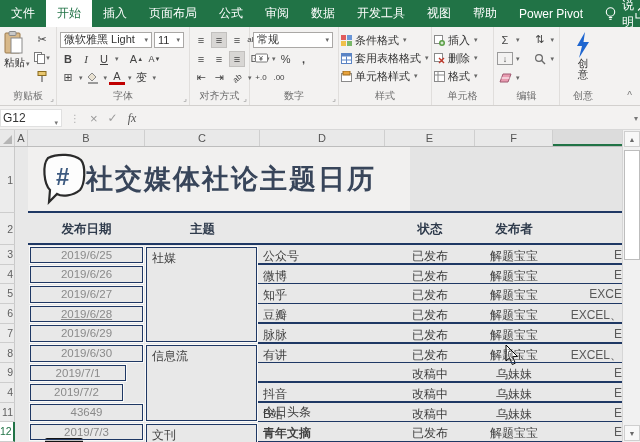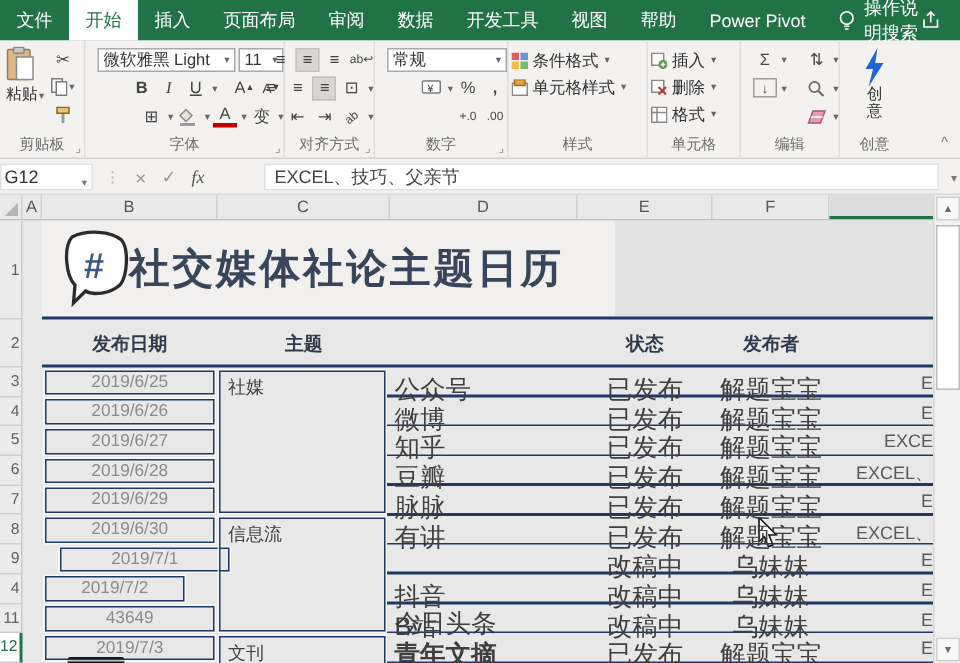--- a/index.html
+++ b/index.html
@@ -15,21 +15,21 @@
   .share-area { margin-left:auto; display:flex; align-items:center; color:#fff; gap:5px; padding-right:12px; }
 
   
   .ribbon { position:absolute; top:27px; left:0; width:640px; height:79px; background:#f3f2f1; border-bottom:1px solid #d2d0ce; display:flex; }
   .rgroup { position:relative; border-right:1px solid #e0dedc; height:100%; flex:none; }
   .rg-label { position:absolute; bottom:2px; left:0; right:0; text-align:center; font-size:10px; color:#6e6e6e; }
   .launcher { position:absolute; bottom:2px; right:2px; font-size:8px; color:#8a8a8a; }
   .mini { display:inline-flex; align-items:center; justify-content:center; height:16px; min-width:16px; font-size:11px; color:#444; }
   .mini.pressed { background:#d8d6d4; border:1px solid #c2c0be; }
   .caret { font-size:7px; color:#666; margin-left:1px; }
-  .rrow { display:flex; align-items:center; padding-left:3px; height:19px; gap:2px;justify-content:flex-end; }
+  .rrow { display:flex; align-items:center; padding-left:3px; height:19px; gap:2px; }
   .selbox { background:#fff; border:1px solid #aaa8a6; height:16px; display:flex; align-items:center; font-size:11px; color:#333; padding:0 3px; }
   .ricon-sq { display:inline-block; width:11px; height:11px; }
   .rtextbtn { display:flex; align-items:center; font-size:11px; color:#333; height:18px; gap:3px; padding-left:2px; white-space:nowrap; }
 
   
   .fbar { position:absolute; top:106px; left:0; width:640px; height:24px; background:#f3f2f1; border-bottom:1px solid #d8d8d8; }
   .namebox { position:absolute; left:0; top:3px; width:62px; height:18px; background:#fff; border:1px solid #e0e0e0; font-size:12px; color:#333; padding-left:2px; line-height:16px; }
   .namebox .nb-caret { position:absolute; right:3px; top:5px; font-size:7px; color:#777; }
   .fbtns { position:absolute; left:70px; top:3px; height:18px; display:flex; align-items:center; gap:10px; color:#9a9a9a; }
   .finput { position:absolute; left:176px; top:3px; right:14px; height:18px; background:#fff; border:1px solid #e0e0e0; line-height:16px; padding-left:6px; color:#444; font-size:12px; white-space:nowrap; overflow:hidden; }
@@ -41,21 +41,21 @@
   .ch.sel { background:#dcdcdc; border-bottom:2px solid #217346; }
   .corner { position:absolute; left:0; top:0; width:15px; height:16px; border-right:1px solid #cfcfcf; }
   .corner:after { content:""; position:absolute; right:2px; bottom:2px; border-left:9px solid transparent; border-bottom:9px solid #b5b5b5; }
 
   
   .grid { position:absolute; top:147px; left:0; width:622px; height:295px; background:#e8e8e8; overflow:hidden; }
   .gutter { position:absolute; left:0; top:0; width:15px; height:295px; background:#ececec; border-right:1px solid #c9c9c9; }
   .gut-cell { position:absolute; left:0; width:15px; border-bottom:1px solid #cdcdcd; color:#5f5f5f; font-size:10.5px; text-align:right; padding-right:2px; overflow:hidden; }
   .gut-cell.sel { background:#fff; border-right:2px solid #217346; color:#217346; }
   .navy-line { position:absolute; background:#1f3864; }
-  .cellvalue { position:absolute; white-space:nowrap; font-size:17px; color:#3f3f3f; }
+  .cellvalue { position:absolute; white-space:nowrap; font-size:12px; color:#3f3f3f; }
   .datebox { position:absolute; border:1px solid #1f3864; box-shadow:0 0 0 1px rgba(255,255,255,.75); color:#8a8a8a; text-align:center; font-size:11.5px; }
   .topicbox { position:absolute; border:1px solid #1f3864; box-shadow:0 0 0 1px rgba(255,255,255,.75); padding:2px 0 0 5px; font-size:12px; color:#3f3f3f; }
   .gfrag { position:absolute; text-align:right; white-space:nowrap; overflow:hidden; color:#595959; font-size:12px; }
   .thead { position:absolute; font-weight:bold; font-size:12.5px; color:#2f3b4c; text-align:center; }
   .titleband { position:absolute; left:28px; top:0; width:382px; height:64px; background:#f1f0ef; }
   .titleband2 { position:absolute; left:410px; top:0; width:212px; height:64px; background:#e4e4e4; }
   .sheet-title { position:absolute; left:86px; top:14px; font-size:27px; font-weight:bold; color:#38455a; letter-spacing:2px; white-space:nowrap; }
   .blackbar { position:absolute; left:45px; top:291px; width:38px; height:4px; background:#141414; border-radius:2px 2px 0 0; }
 
   
@@ -69,20 +69,21 @@
 </head>
 <body>
 
 <div class="app">
 
   <div class="tabbar">
     <div class="tab">文件</div>
     <div class="tab active">开始</div>
     <div class="tab">插入</div>
     <div class="tab">页面布局</div>
+    <div class="tab">公式</div>
     <div class="tab">审阅</div>
     <div class="tab">数据</div>
     <div class="tab">开发工具</div>
     <div class="tab">视图</div>
     <div class="tab">帮助</div>
     <div class="tab">Power Pivot</div>
     <div class="tellme">
       <span>
         <svg width="13" height="15" viewBox="0 0 13 15">
             <circle cx="6.5" cy="6" r="4.2" fill="none" stroke="#fff" stroke-width="1.1"></circle>
@@ -240,20 +241,32 @@
               <rect x="0" y="6" width="5" height="5" fill="#f0c04a"></rect>
               <rect x="6" y="6" width="5" height="5" fill="#7ab86a"></rect>
             </svg>
           </span>
         <span>条件格式</span>
           <span class="caret">▾</span>
       </div>
       <div class="rtextbtn">
         <span class="ricon-sq">
             <svg width="11" height="11" viewBox="0 0 11 11">
+              <rect x="0.5" y="0.5" width="10" height="10" fill="#fff" stroke="#5b84c4"></rect>
+              <rect x="0.5" y="0.5" width="10" height="3" fill="#5b84c4"></rect>
+              <line x1="0.5" y1="7" x2="10.5" y2="7" stroke="#5b84c4"></line>
+              <line x1="5.5" y1="3.5" x2="5.5" y2="10.5" stroke="#5b84c4"></line>
+            </svg>
+          </span>
+        <span>套用表格格式</span>
+          <span class="caret">▾</span>
+      </div>
+      <div class="rtextbtn">
+        <span class="ricon-sq">
+            <svg width="11" height="11" viewBox="0 0 11 11">
               <rect x="0.5" y="2.5" width="10" height="8" fill="#fff" stroke="#8a8a8a"></rect>
               <rect x="2" y="0" width="7" height="4" fill="#e8a33d" stroke="#9c6b1f"></rect>
             </svg>
           </span>
         <span>单元格样式</span>
           <span class="caret">▾</span>
       </div>
       <div class="rg-label">样式</div>
     </div>
 
@@ -345,21 +358,20 @@
     <div class="namebox">
       <span>G12</span>
       <span class="nb-caret">▾</span>
     </div>
     <div class="fbtns">
       <span style="color:#b0b0b0;font-size:10px;">⋮</span>
       <span style="font-size:13px;">×</span>
       <span style="font-size:12px;">✓</span>
       <span style="font-family:'Liberation Serif',serif;font-style:italic;color:#555;">fx</span>
     </div>
-    <div class="finput">EXCEL、技巧、父亲节</div>
     <span class="fb-dd">▾</span>
   </div>
 
   <div class="colheads">
     <div class="corner"></div>
     <div class="ch" style="left:15px;width:13px;">A</div>
     <div class="ch" style="left:28px;width:117px;">B</div>
     <div class="ch" style="left:145px;width:115px;">C</div>
     <div class="ch" style="left:260px;width:125px;">D</div>
     <div class="ch" style="left:385px;width:90px;">E</div>
@@ -411,39 +423,39 @@
       <div class="cellvalue" style="left: 385px; width: 90px; top: 120.7px; text-align: center;">已发布</div>
       <div class="cellvalue" style="left: 475px; width: 78px; top: 120.7px; text-align: center;">解题宝宝</div>
       <div class="gfrag" style="left: 553px; width: 69px; top: 120.7px;">E</div>
       <div class="navy-line" style="left: 258px; top: 155.6px; width: 364px; height: 1.5px;"></div>
       <div class="datebox" style="left: 30px; width: 113px; top: 138.9px; height: 16.7px; line-height: 14.7px;">2019/6/27</div>
       <div class="cellvalue" style="left: 263px; top: 140.4px;">知乎</div>
       <div class="cellvalue" style="left: 385px; width: 90px; top: 140.4px; text-align: center;">已发布</div>
       <div class="cellvalue" style="left: 475px; width: 78px; top: 140.4px; text-align: center;">解题宝宝</div>
       <div class="gfrag" style="left: 553px; width: 69px; top: 140.4px;">EXCE</div>
       <div class="navy-line" style="left: 258px; top: 175.3px; width: 364px; height: 1.5px;"></div>
-      <div class="datebox" style="left: 30px; width: 113px; top: 158.6px; height: 16.7px; line-height: 14.7px;">2019/6/28</div>
+      <div class="datebox" style="left: 30px; width: 113px; top: 158.6px; height: 16.7px; line-height: 14.7px; text-decoration: underline;">2019/6/28</div>
       <div class="cellvalue" style="left: 263px; top: 160.1px;">豆瓣</div>
       <div class="cellvalue" style="left: 385px; width: 90px; top: 160.1px; text-align: center;">已发布</div>
       <div class="cellvalue" style="left: 475px; width: 78px; top: 160.1px; text-align: center;">解题宝宝</div>
       <div class="gfrag" style="left: 553px; width: 69px; top: 160.1px;">EXCEL、</div>
       <div class="navy-line" style="left: 258px; top: 195px; width: 364px; height: 1.5px;"></div>
       <div class="datebox" style="left: 30px; width: 113px; top: 178.3px; height: 16.7px; line-height: 14.7px;">2019/6/29</div>
       <div class="cellvalue" style="left: 263px; top: 179.8px;">脉脉</div>
       <div class="cellvalue" style="left: 385px; width: 90px; top: 179.8px; text-align: center;">已发布</div>
       <div class="cellvalue" style="left: 475px; width: 78px; top: 179.8px; text-align: center;">解题宝宝</div>
       <div class="gfrag" style="left: 553px; width: 69px; top: 179.8px;">E</div>
       <div class="navy-line" style="left: 258px; top: 214.7px; width: 364px; height: 1.5px;"></div>
       <div class="datebox" style="left: 30px; width: 113px; top: 198px; height: 16.7px; line-height: 14.7px;">2019/6/30</div>
       <div class="cellvalue" style="left: 263px; top: 199.5px;">有讲</div>
       <div class="cellvalue" style="left: 385px; width: 90px; top: 199.5px; text-align: center;">已发布</div>
       <div class="cellvalue" style="left: 475px; width: 78px; top: 199.5px; text-align: center;">解题宝宝</div>
       <div class="gfrag" style="left: 553px; width: 69px; top: 199.5px;">EXCEL、</div>
       <div class="navy-line" style="left: 258px; top: 234.4px; width: 364px; height: 1.5px;"></div>
-      <div class="datebox" style="left: 30px; width: 113px; top: 217.7px; height: 16.7px; line-height: 14.7px; margin-left: 10px;">2019/7/1</div>
+      <div class="datebox" style="left: 30px; width: 96px; top: 217.7px; height: 16.7px; line-height: 14.7px;">2019/7/1</div>
       <div class="cellvalue" style="left: 263px; top: 209px; margin-top: 48px;">今日头条</div>
       <div class="cellvalue" style="left: 385px; width: 90px; top: 219.2px; text-align: center;">改稿中</div>
       <div class="cellvalue" style="left: 475px; width: 78px; top: 219.2px; text-align: center;">乌妹妹</div>
       <div class="gfrag" style="left: 553px; width: 69px; top: 219.2px;">E</div>
       <div class="navy-line" style="left: 258px; top: 254.1px; width: 364px; height: 1.5px;"></div>
       <div class="datebox" style="left: 30px; width: 93px; top: 237.4px; height: 16.7px; line-height: 14.7px;">2019/7/2</div>
       <div class="cellvalue" style="left: 263px; top: 238.9px;">抖音</div>
       <div class="cellvalue" style="left: 385px; width: 90px; top: 238.9px; text-align: center;">改稿中</div>
       <div class="cellvalue" style="left: 475px; width: 78px; top: 238.9px; text-align: center;">乌妹妹</div>
       <div class="gfrag" style="left: 553px; width: 69px; top: 238.9px;">E</div>

